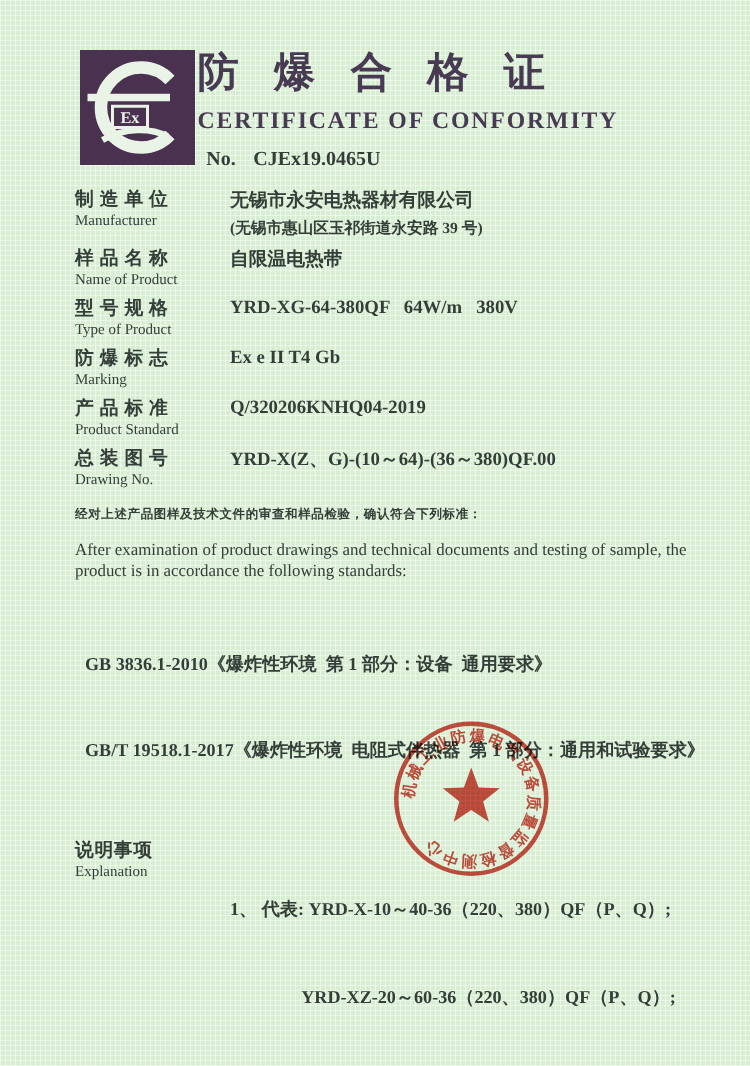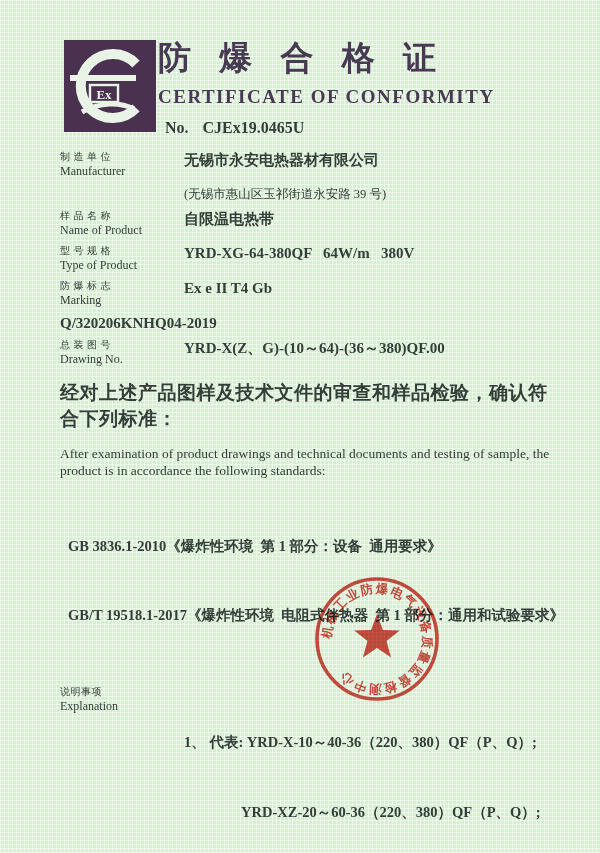--- a/index.html
+++ b/index.html
@@ -18,27 +18,27 @@
   .logo { width:96px; height:96px; flex:0 0 auto; margin-top:4px; }
   .titles { flex:1; text-align:left; padding-top:2px; }
   .title-cn { font-size:33px; font-weight:700; letter-spacing:10px; color:#473a52; }
   .title-en { font-size:19px; font-weight:600; letter-spacing:1.5px; color:#473a52; margin-top:5px; }
   .cert-no { font-size:16px; font-weight:600; margin-top:11px; color:#333e38; }
   .cert-no span { margin:7px 7px; }
   
   .fields { padding:13px 38px 0 60px; }
   .frow { display:flex; margin-bottom:6px; }
   .flabel { width:124px; flex:0 0 auto; }
-  .lab-cn { font-size:10px; font-weight:400; letter-spacing:.5px; }
+  .lab-cn { font-size:15px; font-weight:700; letter-spacing:.5px; }
   .lab-en { font-size:12px; }
   .fvalue { flex:1; font-size:15px; font-weight:600; padding-top:1px; white-space:pre-wrap; }
-  .fsub { font-size:12.5px; font-weight:400; margin-top:16px; }
+  .fsub { font-size:12.5px; font-weight:700; margin-top:4px; }
   
   .statement { padding:7px 34px 0 60px; }
-  .st-cn { font-size:19px; font-weight:700; letter-spacing:.5px; }
+  .st-cn { font-size:10px; font-weight:700; letter-spacing:.5px; }
   .st-en { font-size:13.5px; line-height:1.28; margin-top:13px; }
   .standards { padding:9px 30px 0 68px; font-size:14.5px; font-weight:600; line-height:1.6; white-space:pre-wrap; }
   
   .exp { display:flex; padding:11px 30px 0 60px; }
   .exp-lines { flex:1; font-size:14.5px; font-weight:600; line-height:1.6; white-space:pre-wrap; }
   .ind1 { padding-left:57px; }
   .stamp { position:absolute; left:297px; top:556px; mix-blend-mode:multiply; opacity:.88; }
 </style>
 </head>
 <body>
@@ -86,20 +86,24 @@
       <div class="fvalue">YRD-XG-64-380QF   64W/m   380V</div>
     </div>
     <div class="frow">
       <div class="flabel">
           <div class="lab-cn">防 爆 标 志</div>
           <div class="lab-en">Marking</div>
         </div>
       <div class="fvalue">Ex e II T4 Gb</div>
     </div>
     <div class="frow">
+      <div class="flabel">
+          <div class="lab-cn">产 品 标 准</div>
+          <div class="lab-en">Product Standard</div>
+        </div>
       <div class="fvalue">Q/320206KNHQ04-2019</div>
     </div>
     <div class="frow">
       <div class="flabel">
           <div class="lab-cn">总 装 图 号</div>
           <div class="lab-en">Drawing No.</div>
         </div>
       <div class="fvalue">YRD-X(Z、G)-(10～64)-(36～380)QF.00</div>
     </div>
   </div>

